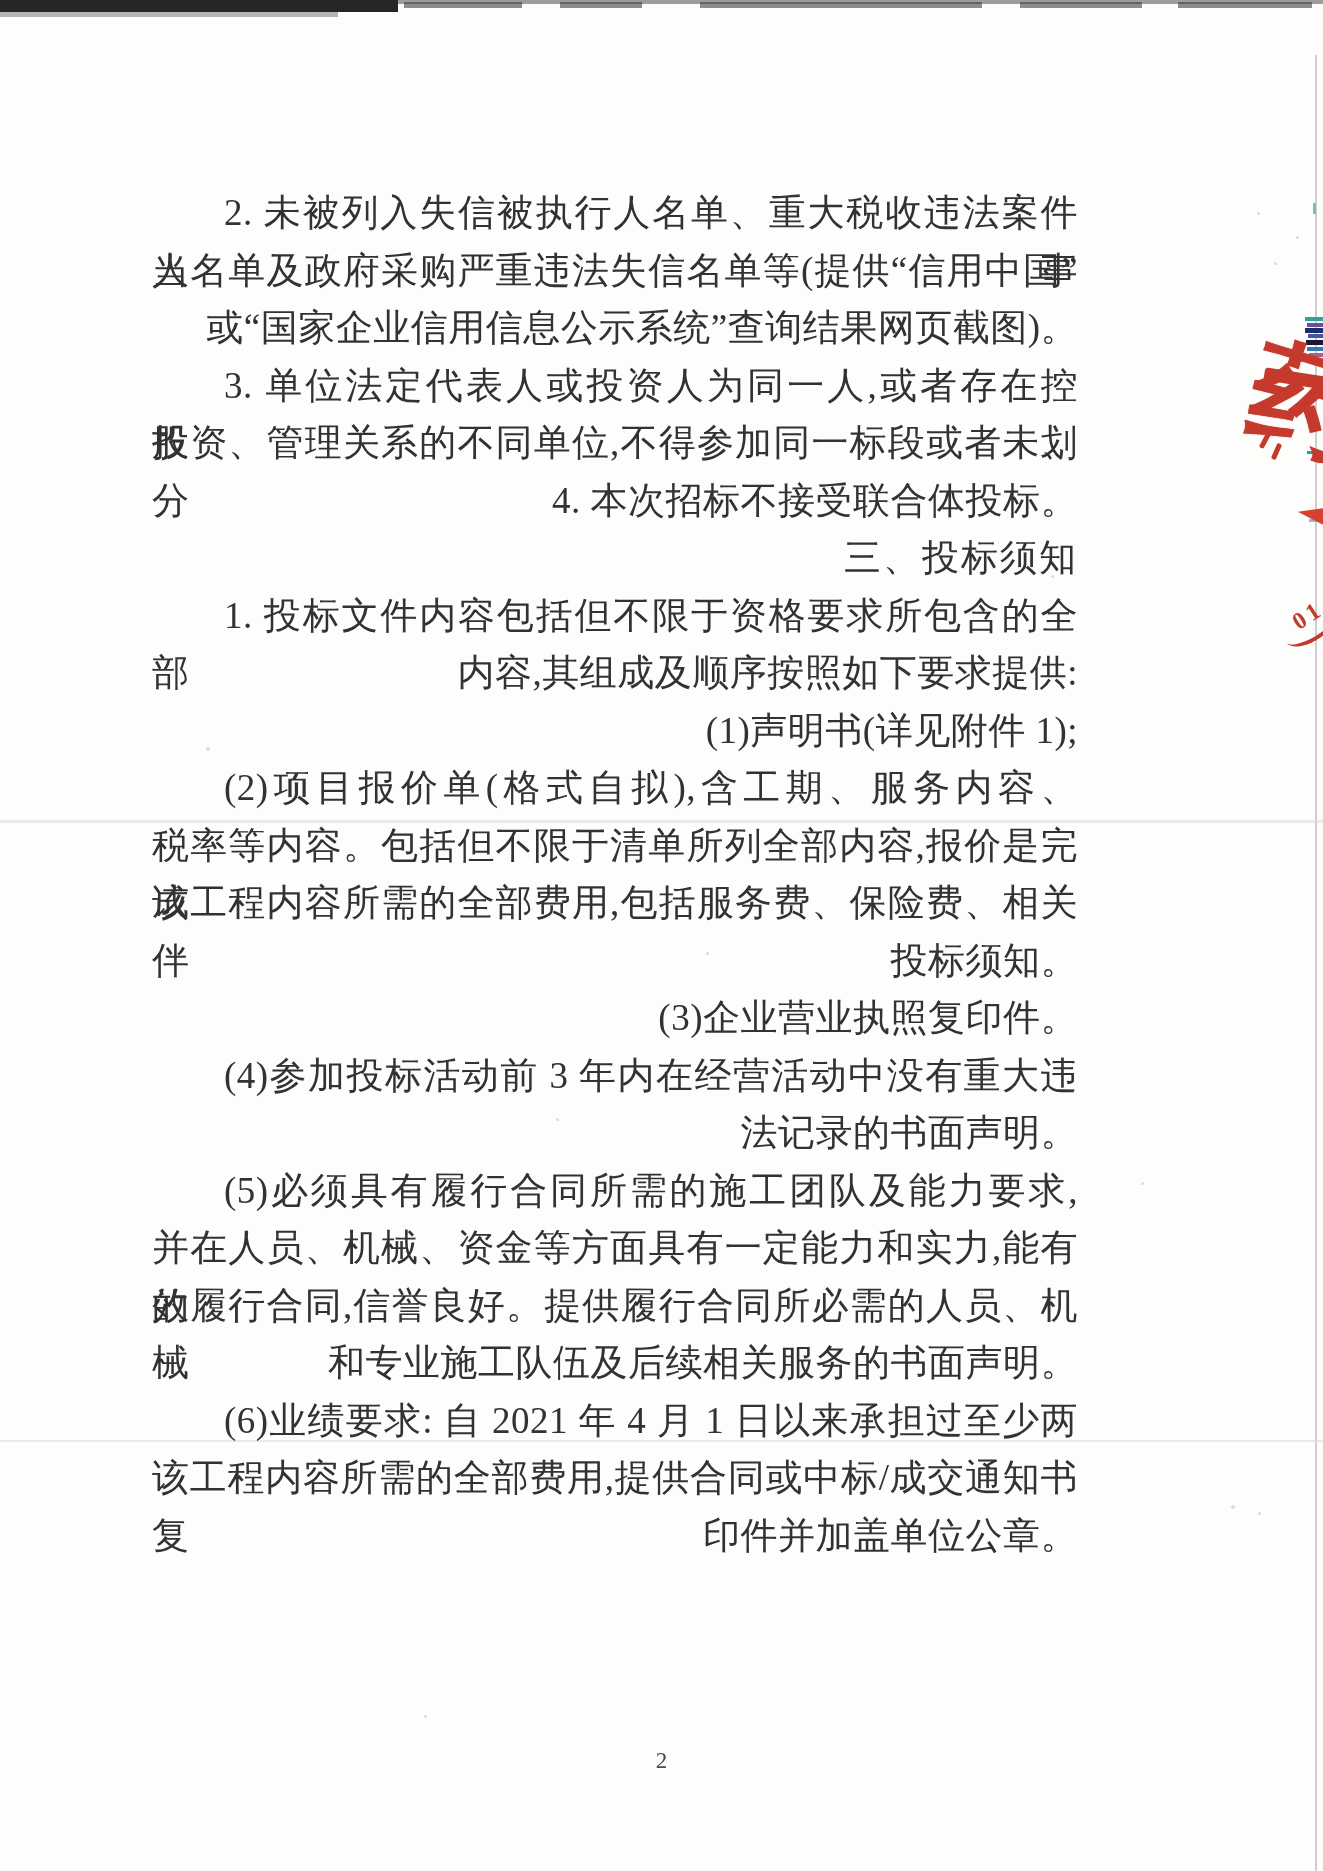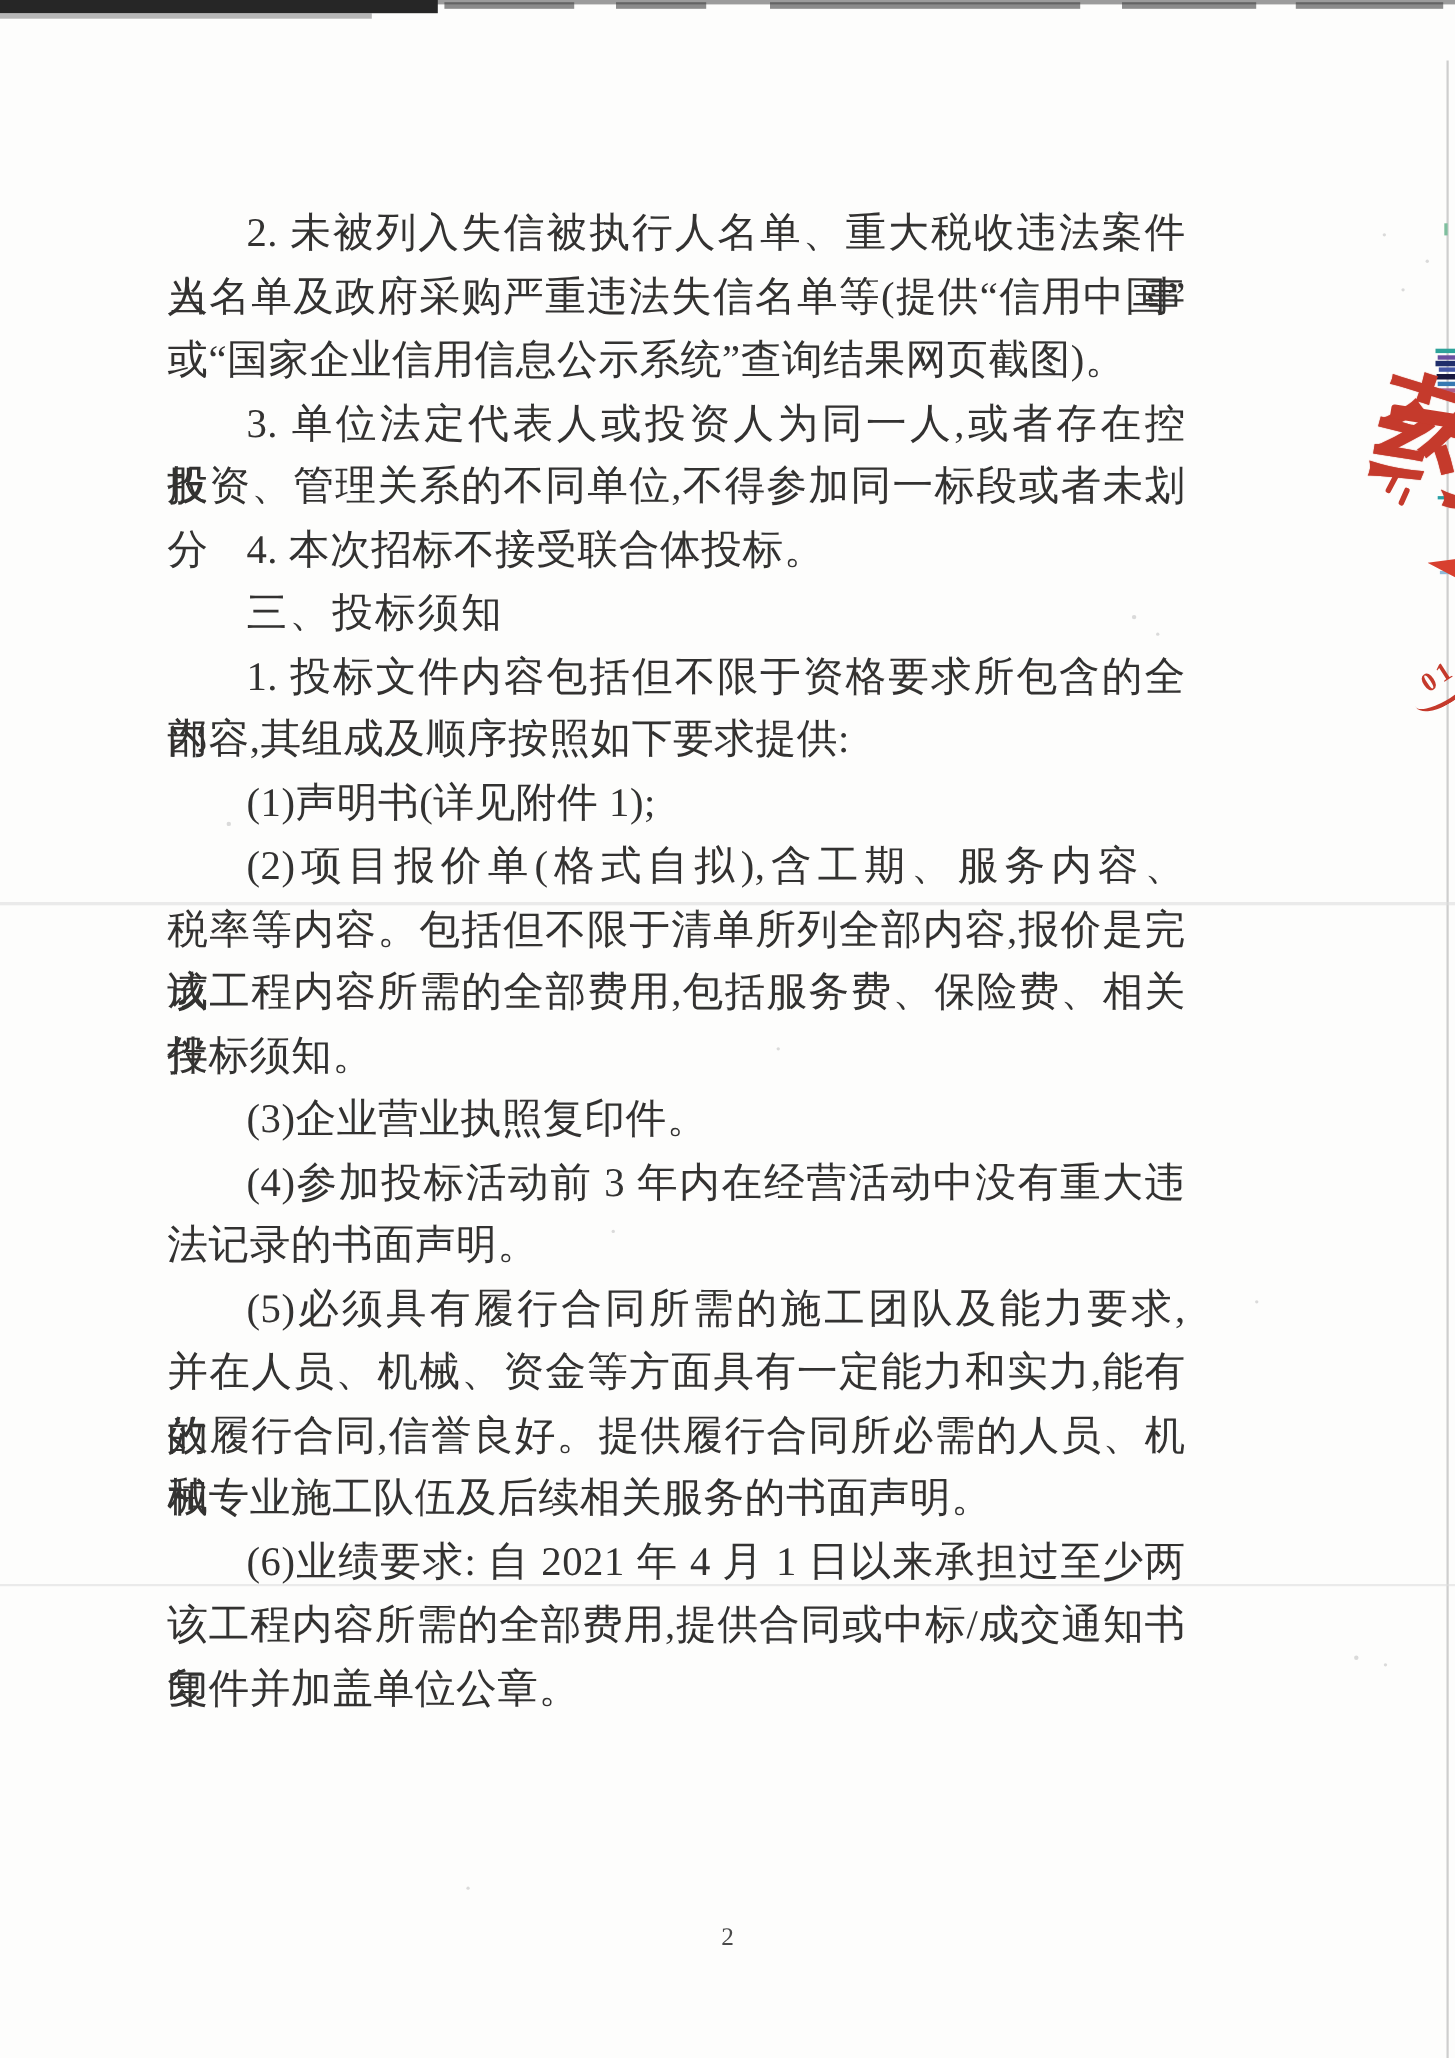--- a/index.html
+++ b/index.html
@@ -9,21 +9,21 @@
     background:#fdfdfc;
     overflow:hidden;
     font-family:"Liberation Serif","DejaVu Serif",serif;
   }
   
   .textblock{
     position:absolute;left:152px;top:184px;width:926px;
     font-size:37px;line-height:57.5px;color:#333231;
     letter-spacing:0.5px;
   }
-  .line{height:57.5px;white-space:nowrap;}
+  .line{height:57.5px;white-space:nowrap;text-align:right;}
   .line.j{white-space:normal;text-align:justify;text-align-last:justify;}
   .line.ind{padding-left:72px;}
   .line.ind.j{padding-left:0;text-indent:72px;}
   .line.bold{font-weight:normal;letter-spacing:2px;}
   
   .pagenum{
     position:absolute;left:0;top:1748px;width:1323px;
     text-align:center;font-size:23px;color:#4a4a4a;
   }
   

